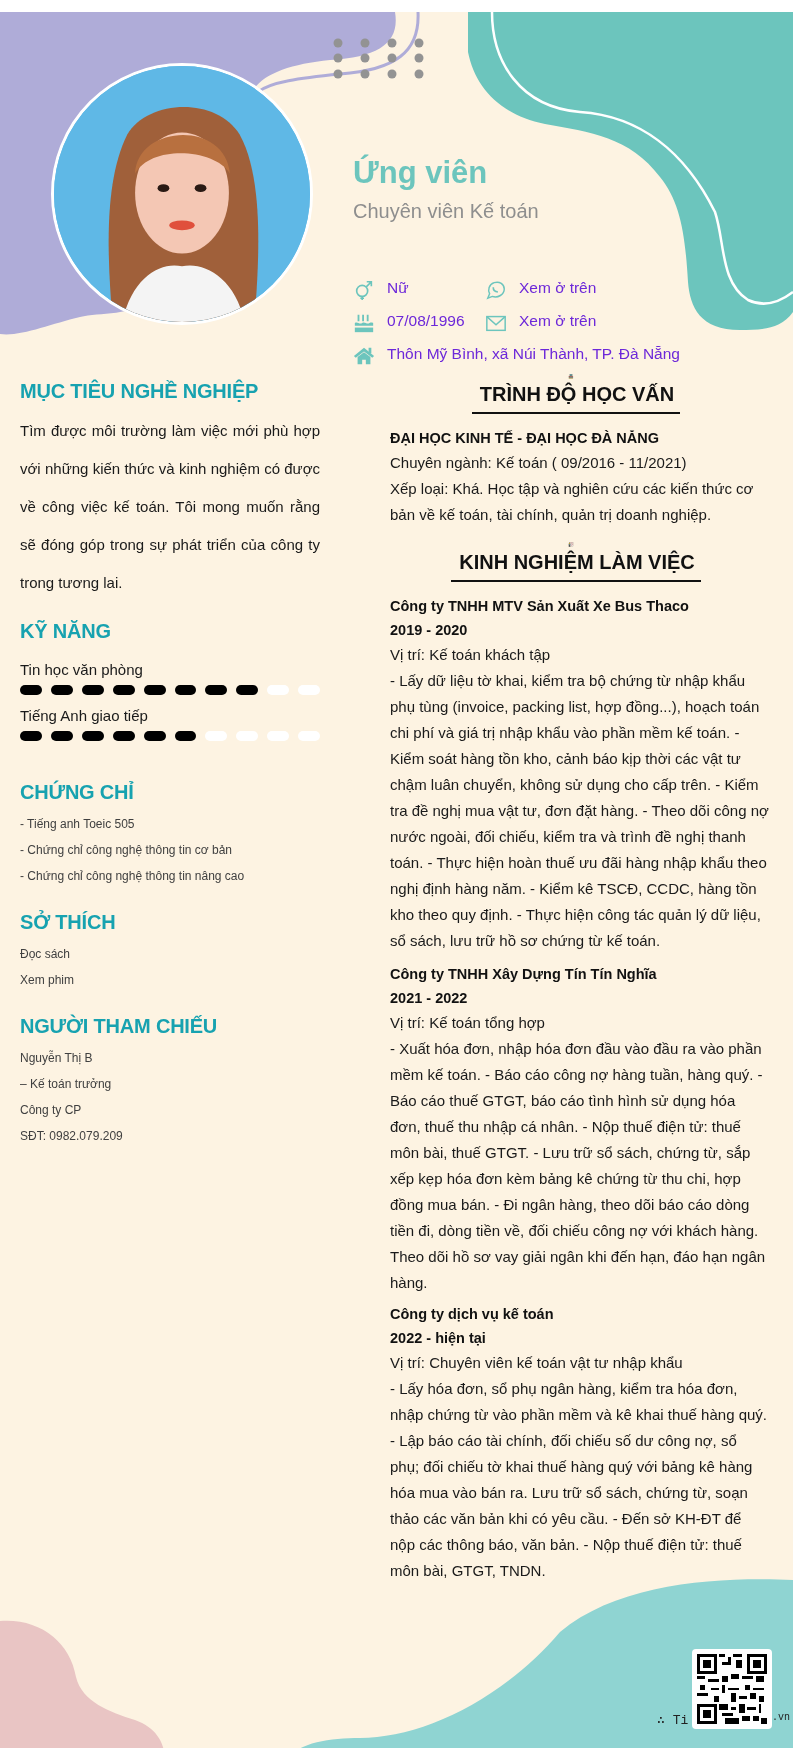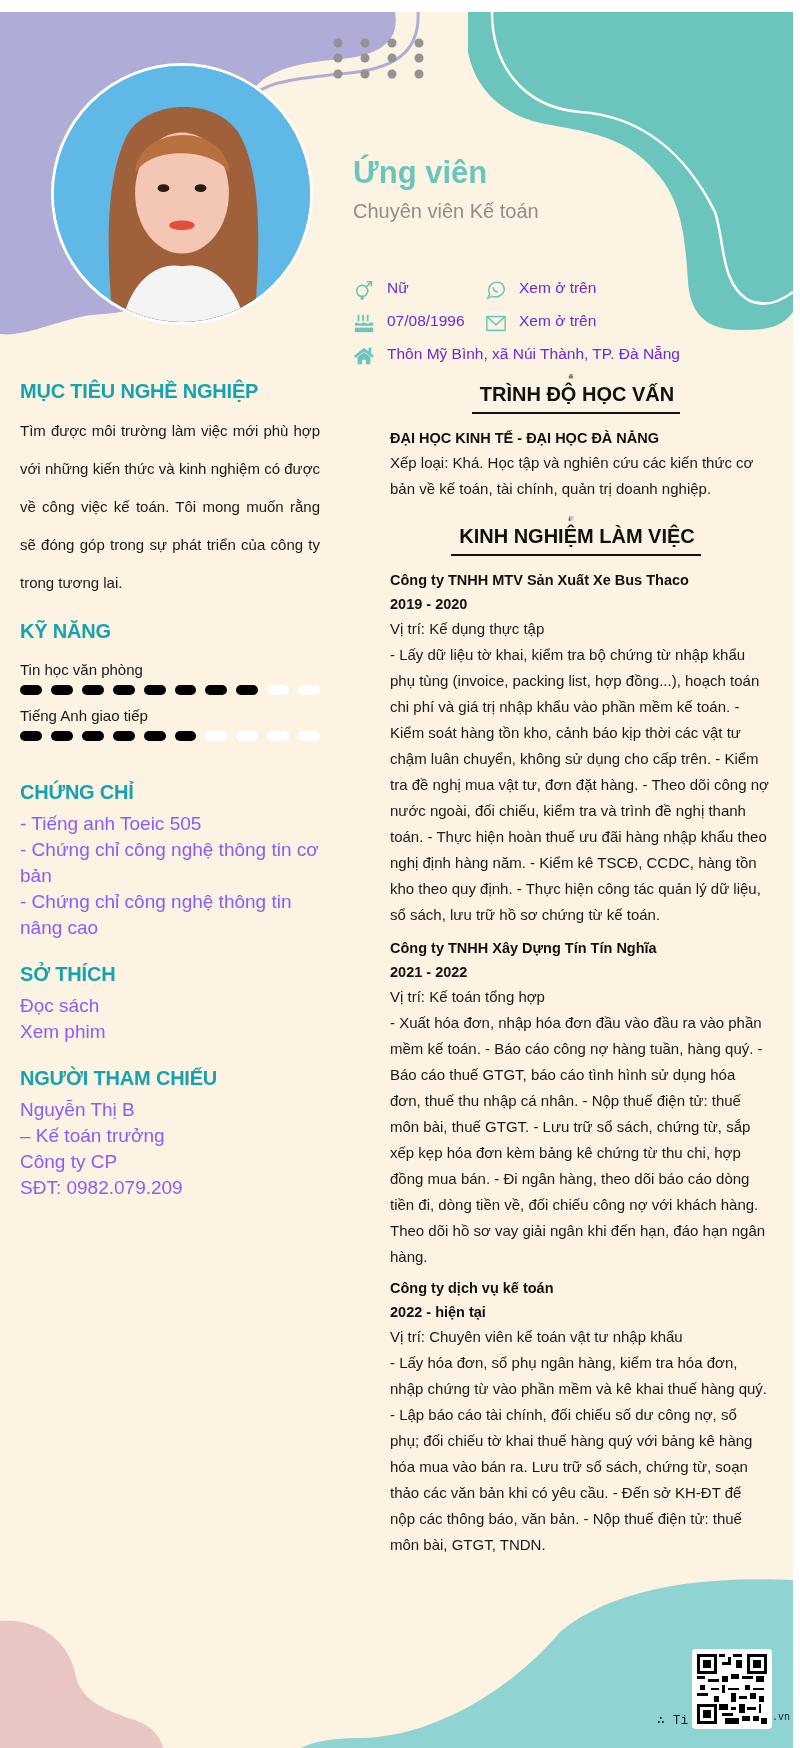--- a/index.html
+++ b/index.html
@@ -22,21 +22,21 @@
     .name { position: absolute; left: 353px; top: 143px; font-size: 31px; font-weight: bold; color: #6cc5bd; }
     .role { position: absolute; left: 353px; top: 188px; font-size: 20px; color: #8e8e8e; }
     .info-row { position: absolute; font-size: 15.5px; color: #6d28d9; display: flex; align-items: flex-start; margin-top: 32px; }
     .info-row .ico { width: 22px; height: 22px; margin-right: 12px; display: inline-flex; align-items: center; justify-content: center; }
     .info-row .ico svg { width: 22px; height: 22px; }
 
     
     .left { position: absolute; left: 20px; top: 368px; width: 300px; }
     .sec-title { font-size: 20px; font-weight: bold; color: #17a2b0; letter-spacing: -0.2px; }
     .para { font-size: 15px; line-height: 38px; color: #1a1a1a; text-align: justify; }
-    .line { font-size: 19px; line-height: 26px; color: #8b5cf6; }
+    .line { font-size: 12px; line-height: 26px; color: #404040; }
     .skill-name { font-size: 15px; color: #1a1a1a; margin-top: 12px; }
     .dots { display: flex; gap: 9px; margin-top: 7px; }
     .dot { width: 22px; height: 10px; border-radius: 6px; background: #ffffff; }
     .dot.on { background: #000000; }
 
     
     .right { position: absolute; left: 390px; top: 362px; width: 380px; }
     .rhead { display: flex; align-items: center; height: 40px; flex-direction: column; }
     .rhead .hico { width: 32px; height: 32px; margin-right: 18px; }
     .rhead .htitle { font-size: 20px; font-weight: bold; color: #111; border-bottom: 2px solid #111; padding: 4px 0 6px 0; margin-left: -8px; padding-left: 8px; padding-right: 6px; }
@@ -222,20 +222,21 @@
           <rect x="3" y="17" width="25" height="5" rx="1" fill="#4e91a8" stroke="#333" stroke-width="1"></rect>
           <rect x="2" y="12" width="26" height="5" rx="1" fill="#c55a4c" stroke="#333" stroke-width="1"></rect>
           <path d="M4,6 L16,2 L28,6 L16,10 Z" fill="#2f7e8c" stroke="#222" stroke-width="1"></path>
           <rect x="10" y="7" width="12" height="4" fill="#2f7e8c"></rect>
           <path d="M22,7 L22,13" stroke="#e0b040" stroke-width="1.2"></path>
         </svg>
         <span class="htitle">TRÌNH ĐỘ HỌC VẤN</span>
       </div>
       <div style="margin-top:12px;">
         <div class="bold">ĐẠI HỌC KINH TẾ - ĐẠI HỌC ĐÀ NẴNG</div>
+        <div class="rtext">Chuyên ngành: Kế toán ( 09/2016 - 11/2021)</div>
         <div class="rtext">Xếp loại: Khá. Học tập và nghiên cứu các kiến thức cơ bản về kế toán, tài chính, quản trị doanh nghiệp.</div>
       </div>
     </div>
 
     <div style="margin-top:14px;">
       <div class="rhead">
         <svg class="hico" viewBox="0 0 32 32">
           <rect x="9" y="2" width="20" height="24" fill="#eee" stroke="#333" stroke-width="1"></rect>
           <rect x="12" y="5" width="14" height="3" fill="#e05a4a"></rect>
           <path d="M12,11 L26,11 M12,14 L24,14 M12,17 L22,17" stroke="#888" stroke-width="1"></path>
@@ -243,21 +244,21 @@
           <rect x="2" y="12" width="9" height="18" rx="1" fill="#555" stroke="#222" stroke-width="1"></rect>
           <circle cx="6.5" cy="9" r="4" fill="#e8b930" stroke="#333" stroke-width="1"></circle>
           <rect x="3.5" y="15" width="6" height="3" fill="#7dd"></rect>
         </svg>
         <span class="htitle">KINH NGHIỆM LÀM VIỆC</span>
       </div>
 
       <div style="margin-top:12px;">
         <div class="bold">Công ty TNHH MTV Sản Xuất Xe Bus Thaco</div>
         <div class="bold">2019 - 2020</div>
-        <div class="rtext">Vị trí: Kế dụng thực tập</div>
+        <div class="rtext">Vị trí: Kế toán khách tập</div>
         <div class="rtext">- Lấy dữ liệu tờ khai, kiểm tra bộ chứng từ nhập khẩu phụ tùng (invoice, packing list, hợp đồng...), hoạch toán chi phí và giá trị nhập khẩu vào phần mềm kế toán. - Kiểm soát hàng tồn kho, cảnh báo kịp thời các vật tư chậm luân chuyển, không sử dụng cho cấp trên. - Kiểm tra đề nghị mua vật tư, đơn đặt hàng. - Theo dõi công nợ nước ngoài, đối chiếu, kiểm tra và trình đề nghị thanh toán. - Thực hiện hoàn thuế ưu đãi hàng nhập khẩu theo nghị định hàng năm. - Kiểm kê TSCĐ, CCDC, hàng tồn kho theo quy định. - Thực hiện công tác quản lý dữ liệu, sổ sách, lưu trữ hồ sơ chứng từ kế toán.</div>
       </div>
 
       <div style="margin-top:8px;">
         <div class="bold">Công ty TNHH Xây Dựng Tín Tín Nghĩa</div>
         <div class="bold">2021 - 2022</div>
         <div class="rtext">Vị trí: Kế toán tổng hợp</div>
         <div class="rtext">- Xuất hóa đơn, nhập hóa đơn đầu vào đầu ra vào phần mềm kế toán. - Báo cáo công nợ hàng tuần, hàng quý. - Báo cáo thuế GTGT, báo cáo tình hình sử dụng hóa đơn, thuế thu nhập cá nhân. - Nộp thuế điện tử: thuế môn bài, thuế GTGT. - Lưu trữ sổ sách, chứng từ, sắp xếp kẹp hóa đơn kèm bảng kê chứng từ thu chi, hợp đồng mua bán. - Đi ngân hàng, theo dõi báo cáo dòng tiền đi, dòng tiền về, đối chiếu công nợ với khách hàng. Theo dõi hồ sơ vay giải ngân khi đến hạn, đáo hạn ngân hàng.</div>
       </div>
 

